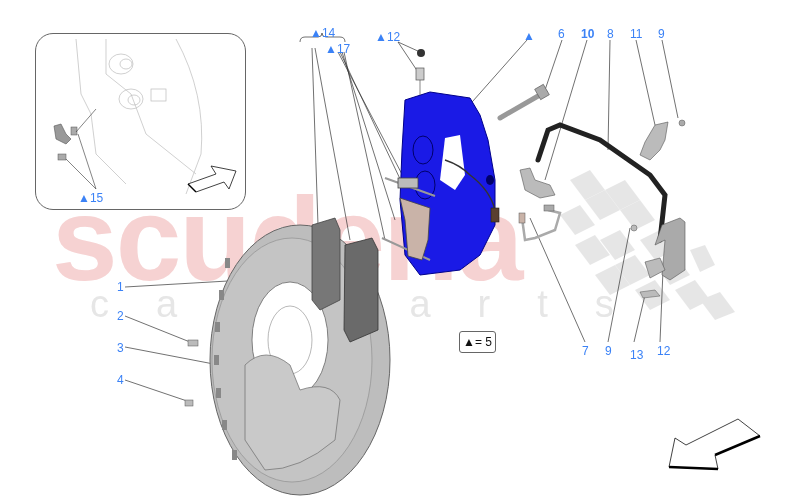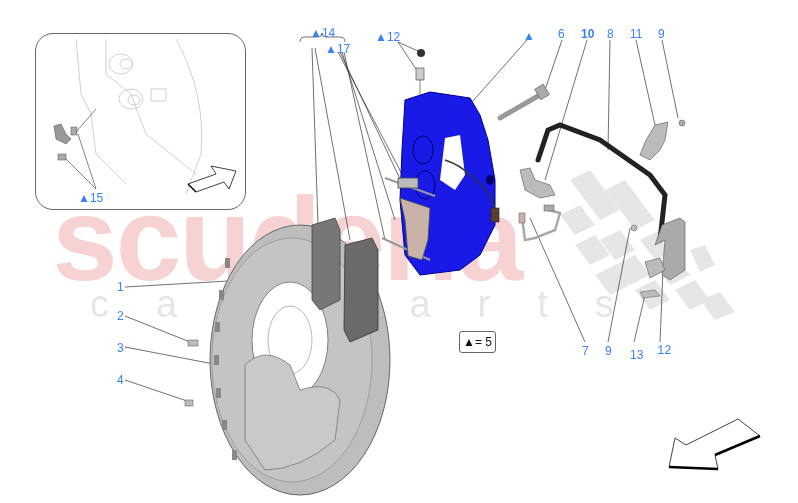--- a/index.html
+++ b/index.html
@@ -189,21 +189,21 @@
   <div class="lbl" style="left:117px; top:310px;">2</div>
   <div class="lbl" style="left:117px; top:342px;">3</div>
   <div class="lbl" style="left:117px; top:374px;">4</div>
   <div class="lbl" style="left:558px; top:28px;">6</div>
   <div class="lbl" style="left:582px; top:345px;">7</div>
   <div class="lbl" style="left:607px; top:28px;">8</div>
   <div class="lbl" style="left:658px; top:28px;">9</div>
   <div class="lbl" style="left:605px; top:345px;">9</div>
   <div class="lbl" style="left:581px; top:28px;font-weight:bold;">10</div>
   <div class="lbl" style="left:630px; top:28px;">11</div>
-  <div class="lbl" style="left:657px; top:345px;font-family:Liberation Mono, monospace;">12</div>
+  <div class="lbl" style="left:657px; top:345px;">12</div>
   <div class="lbl" style="left:630px; top:337px;margin-top:12px;">13</div>
   <div class="lbl" style="left:310px; top:27px;">▲14</div>
   <div class="lbl" style="left:375px; top:31px;">▲12</div>
   <div class="lbl" style="left:325px; top:43px;text-align:center;">▲17</div>
   <div class="lbl" style="left:523px; top:30px;">▲</div>
 
   <div class="legend-box">▲= 5</div>
 </div>
 
 </body></html>

